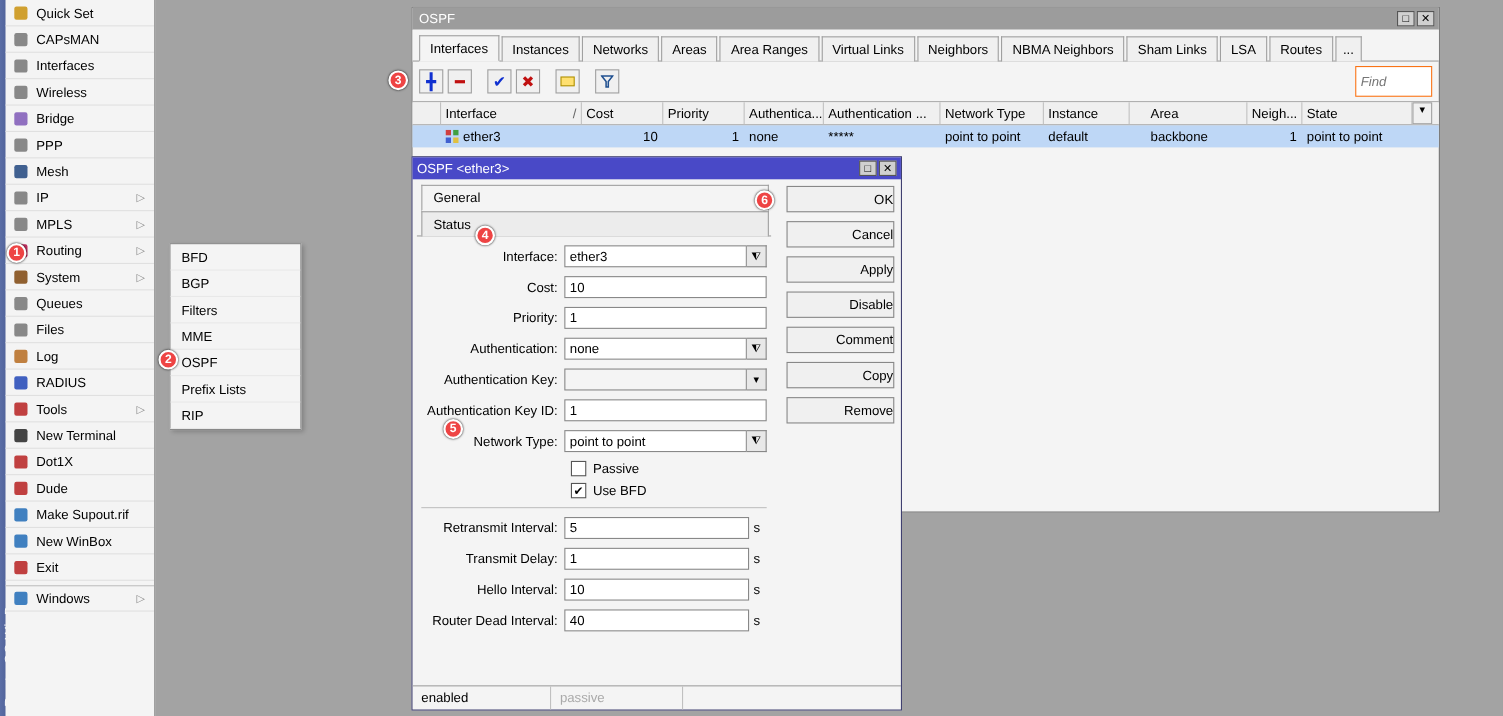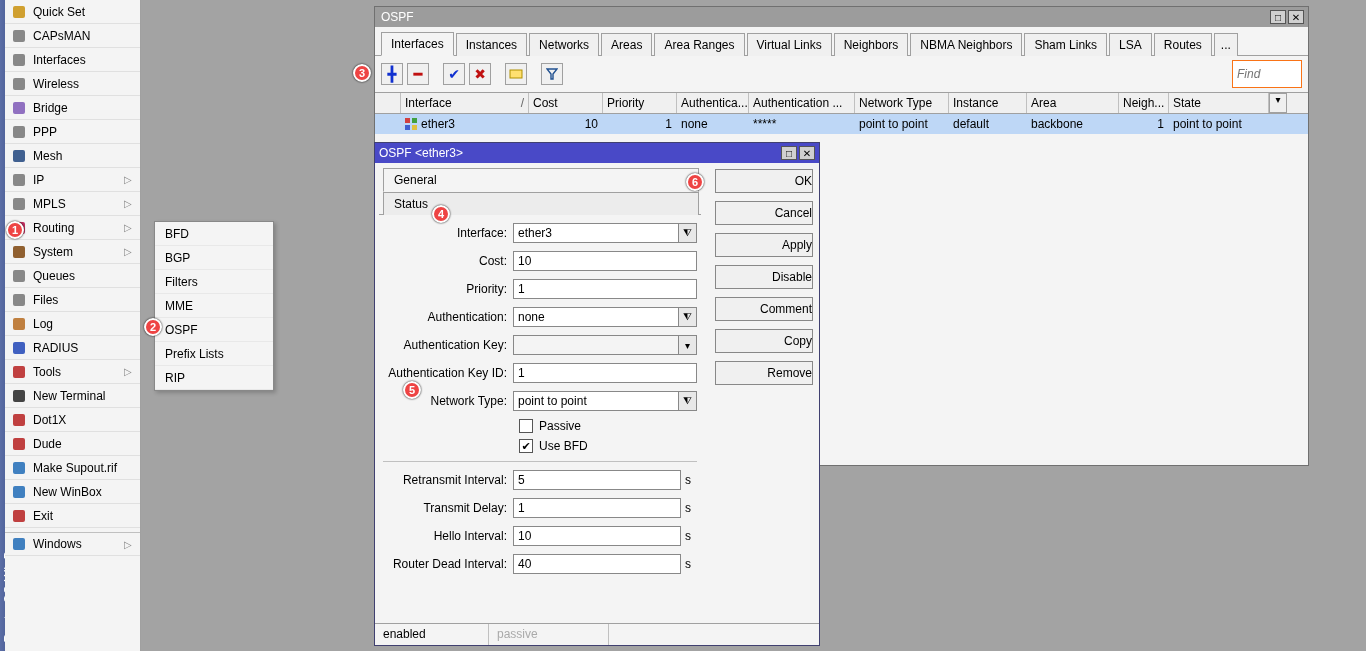--- a/index.html
+++ b/index.html
@@ -55,21 +55,21 @@
 
   
   .c0 { width: 26px; }
   .c1 { width: 128px; }
   .c2 { width: 74px; text-align: right; }
   .c3 { width: 74px; text-align: right; }
   .c4 { width: 72px; }
   .c5 { width: 106px; }
   .c6 { width: 94px; }
   .c7 { width: 78px; }
-  .c8 { width: 92px; }
+  .c8 { width: 92px; margin-left: 15px; }
   .c9 { width: 50px; text-align: right; }
   .c10 { width: 100px; }
 
   
   .dialog { position: absolute; left: 374px; top: 142px; width: 446px; height: 504px; background: #f4f4f4; border: 1px solid #404070; }
   .dlg-title { height: 20px; background: #4949c7; display: flex; align-items: center; padding: 0 4px; }
   .dlg-title-text { flex: 1; color: #fff; font-size: 12px; }
   .dlg-body { display: flex; }
   .dlg-left { flex: 1; padding: 4px 8px 4px 4px; }
   .dlg-right { width: 110px; padding: 6px 6px; display: flex; flex-direction: column; gap: 8px; }
@@ -470,21 +470,21 @@
         <button class="action-btn">OK</button>
         <button class="action-btn">Cancel</button>
         <button class="action-btn">Apply</button>
         <button class="action-btn">Disable</button>
         <button class="action-btn">Comment</button>
         <button class="action-btn">Copy</button>
         <button class="action-btn">Remove</button>
       </div>
   </div>
   <div class="status-bar">
-    <div class="status-cell" style="width:114px">enabled</div>
+    <div class="status-cell" style="width:126px">enabled</div>
     <div class="status-cell dim" style="width:120px">passive</div>
   </div>
 </div>
 
 <div class="callout" style="left:6px; top:221px">1</div>
 <div class="callout" style="left:144px; top:318px">2</div>
 <div class="callout" style="left:353px; top:64px">3</div>
 <div class="callout" style="left:432px; top:205px">4</div>
 <div class="callout" style="left:403px; top:381px">5</div>
 <div class="callout" style="left:686px; top:173px">6</div>

